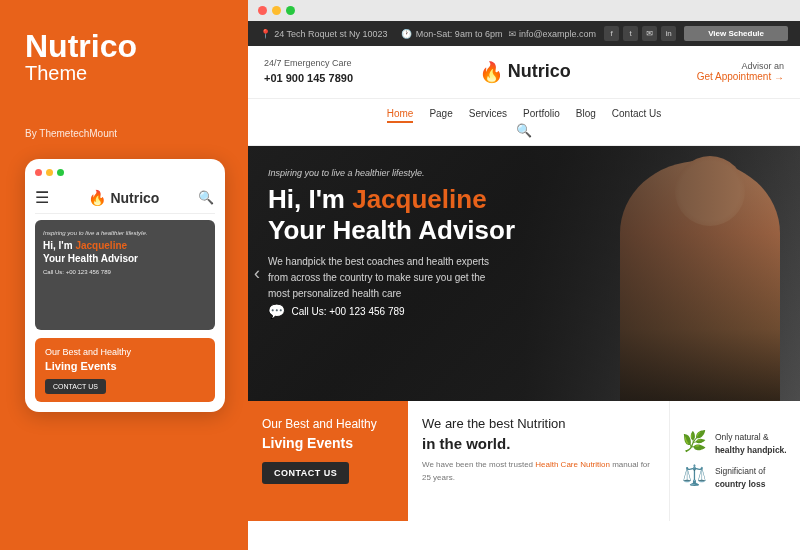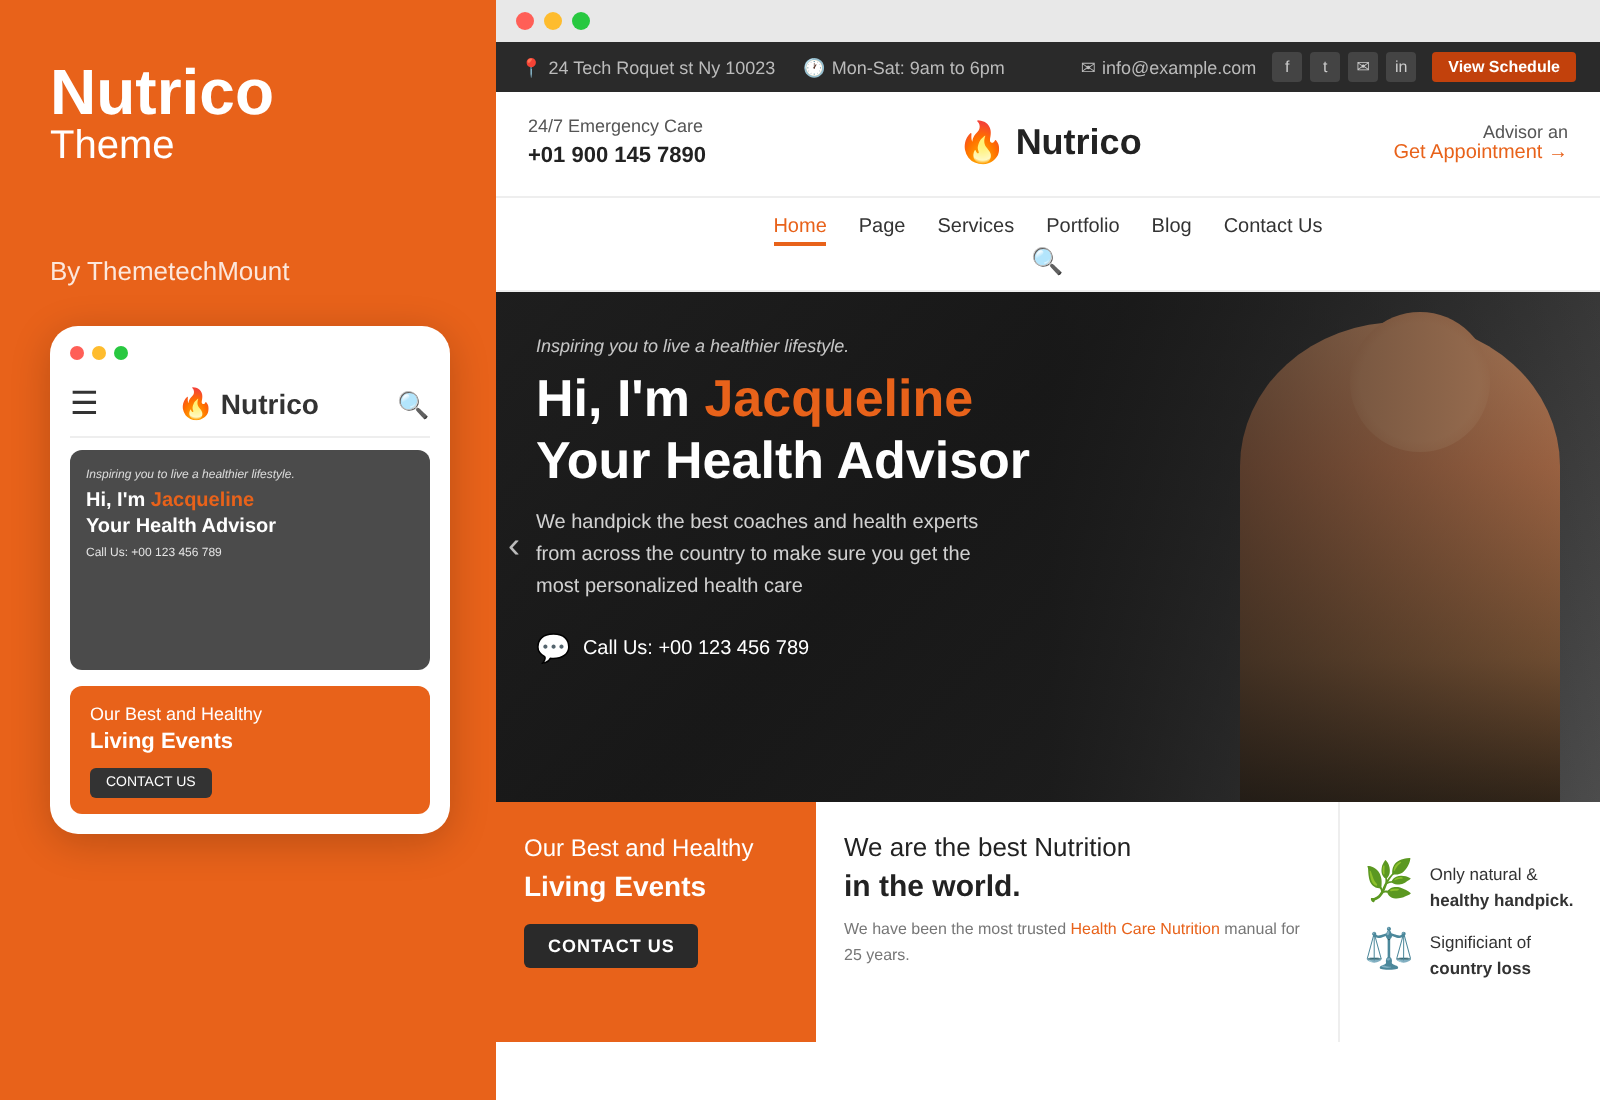--- a/index.html
+++ b/index.html
@@ -27,21 +27,21 @@
       color: #fff;
       line-height: 1;
     }
     .brand-sub {
       font-size: 20px;
       font-weight: 400;
       color: #fff;
       margin-bottom: 6px;
     }
     .brand-by {
-      font-size: 13px;
+      font-size: 10px;
       color: rgba(255,255,255,0.85);
       margin-bottom: 20px;
       margin-top: 43px;
     }
 
     
     .mobile-mockup {
       background: #fff;
       border-radius: 14px;
       width: 200px;
@@ -212,23 +212,23 @@
       width: 15px; height: 15px;
       background: #444;
       border-radius: 2px;
       display: flex;
       align-items: center;
       justify-content: center;
       font-size: 8px;
       color: #ccc;
     }
     .view-schedule-btn {
-      background: #c2410c;
-      color: #fff;
-      padding: 3px 8px;
+      background: #737373;
+      color: #fff;
+      padding: 3px 24px;
       border-radius: 2px;
       font-size: 8px;
       font-weight: 600;
     }
 
     
     .main-header {
       display: flex;
       align-items: center;
       justify-content: space-between;
@@ -362,21 +362,21 @@
       font-weight: 700;
       color: #fff;
       line-height: 1.2;
       margin-bottom: 8px;
     }
     .hero-subtitle {
       font-size: 10px;
       color: rgba(255,255,255,0.8);
       line-height: 1.6;
       max-width: 240px;
-      margin-bottom: 14px;
+      margin-bottom: 1px;
     }
     .hero-cta {
       display: flex;
       align-items: center;
       gap: 6px;
     }
     .whatsapp-icon {
       color: #25d366;
       font-size: 14px;
     }

